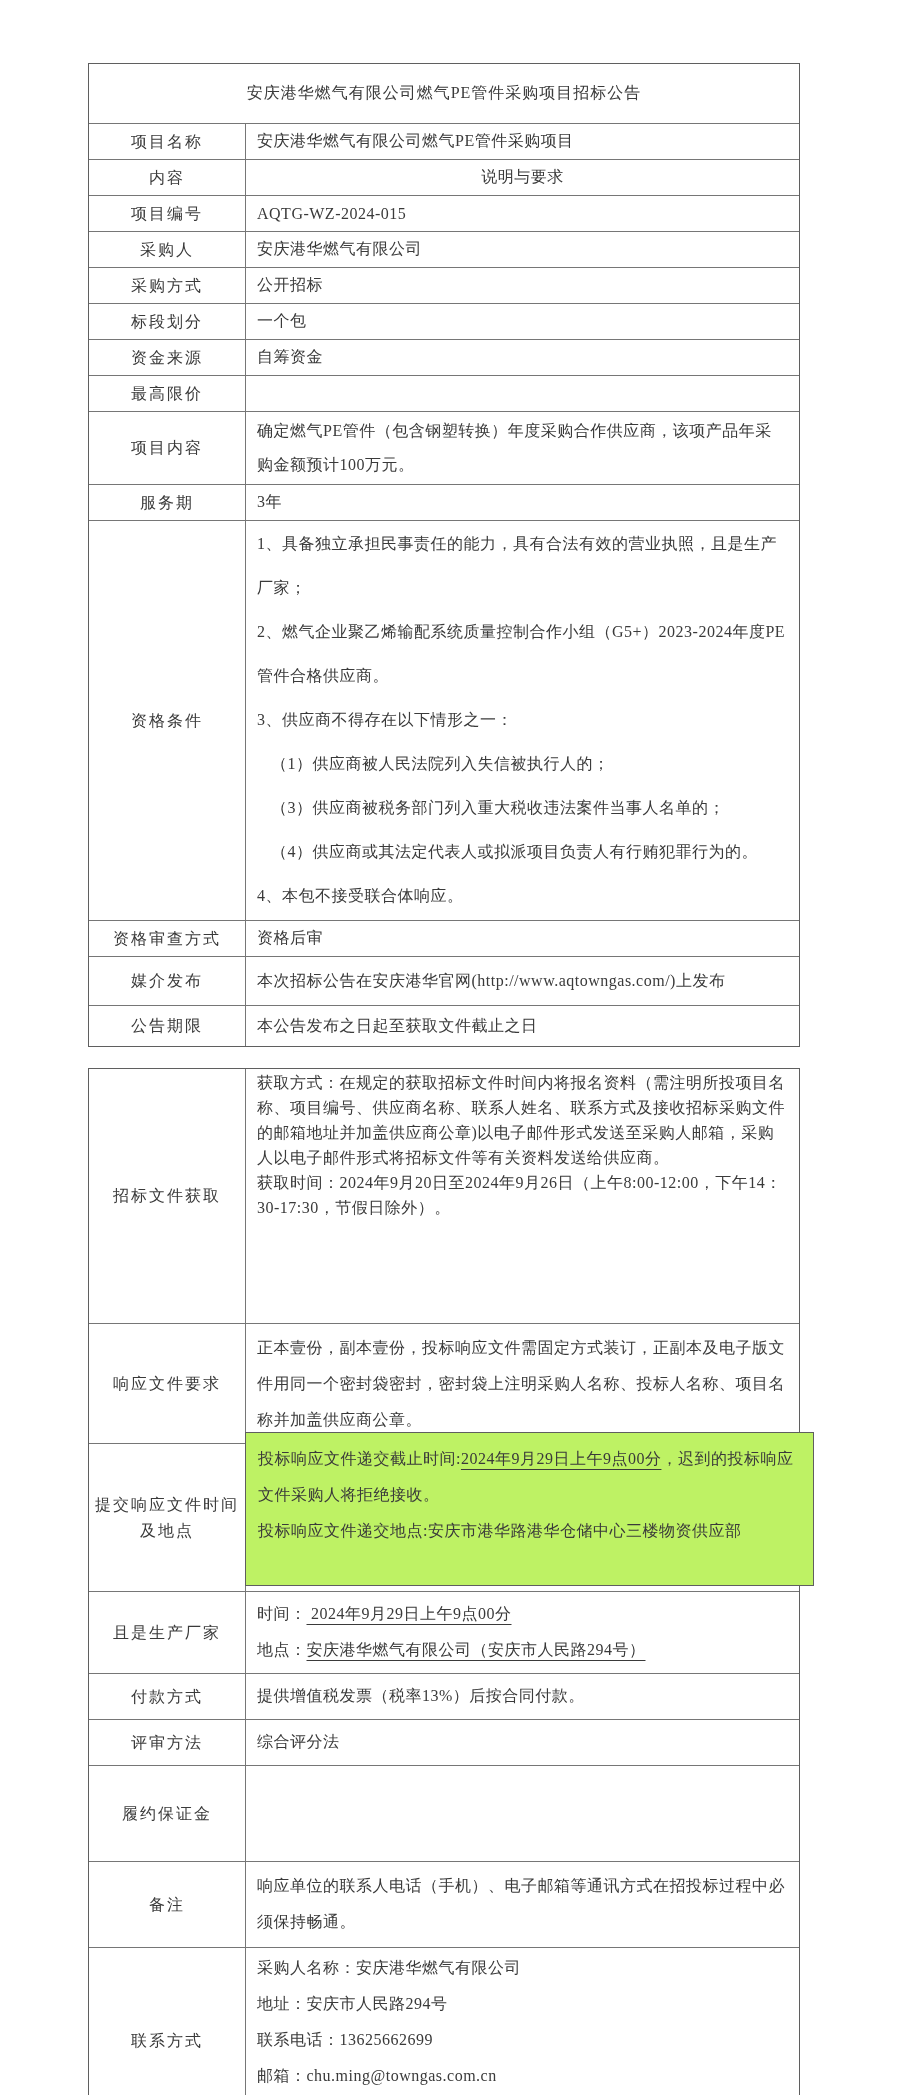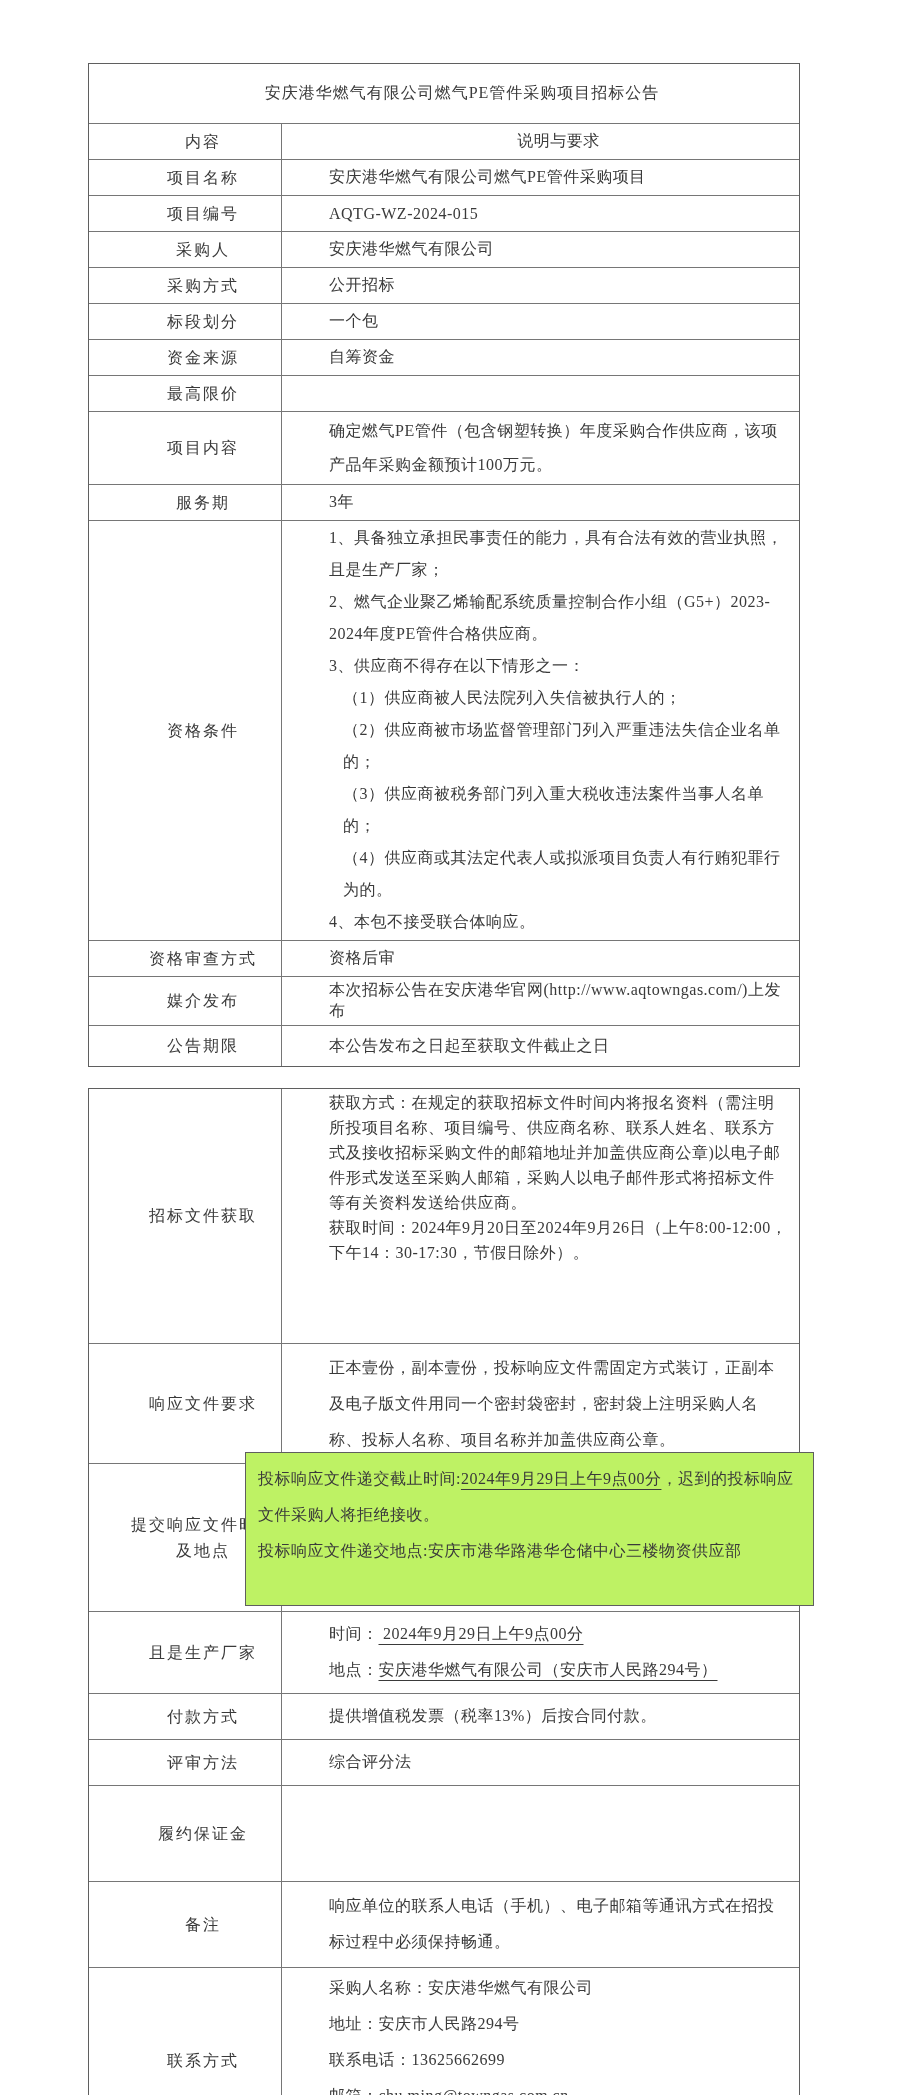--- a/index.html
+++ b/index.html
@@ -7,40 +7,40 @@
   body {
     width: 900px; height: 2095px; position: relative;
     font-family: "Liberation Serif", "DejaVu Serif", serif;
     color: #3a3a3a;
   }
   .doc { position: absolute; left: 88px; top: 63px; width: 712px; }
   .tbl { border: 1px solid #5f5f5f; background: #fff; }
   .tbl2 { margin-top: 21px; }
   .row { display: flex; border-bottom: 1px solid #767676; }
   .row:last-child { border-bottom: none; }
-  .cell { font-size: 16px; margin-left: 36px; }
+  .cell { font-size: 16px; }
   .label {
     width: 157px; flex: 0 0 157px; border-right: 1px solid #767676;
     display: flex; align-items: center; justify-content: center;
     text-align: center; letter-spacing: 2px; line-height: 1.6;
     padding: 2px 6px;
   }
   .value { flex: 1 1 auto; display: flex; align-items: center; padding: 2px 11px; letter-spacing: 0.5px; }
   .value.block { display: block; }
   .center { justify-content: center; text-align: center; }
 
   .h-title { min-height: 60px; }
   .h-title .cell { width: 100%; display: flex; align-items: center; justify-content: center; letter-spacing: 1px; }
   .h36 { min-height: 36px; }
   .h49 { min-height: 49px; }
   .h40 { min-height: 40px; }
   .h71 { min-height: 71px; }
   .h71 .value.block { padding-top: 2px; line-height: 34px; }
   .h359 { min-height: 359px; }
-  .h359 .value.block { padding-top: 1px; line-height: 32px; }
+  .h359 .value.block { padding-top: 1px; line-height: 44px; }
   .h255 { min-height: 255px; }
   .h255 .value.block { padding-top: 1px; line-height: 25px; }
   .h120 { min-height: 120px; }
   .h120 .value.block { padding-top: 6px; line-height: 36px; }
   .h148 { min-height: 148px; position: relative; }
   .h82  { min-height: 82px; }
   .h82 .value.block { padding-top: 4px; line-height: 36px; }
   .h46 { min-height: 46px; }
   .h96 { min-height: 96px; }
   .h96 .value.block { padding-top: 10px; line-height: 40px; }
@@ -71,27 +71,27 @@
 
 <div class="doc">
 
   <div class="tbl">
 
     <div class="row h-title">
       <div class="cell">安庆港华燃气有限公司燃气PE管件采购项目招标公告</div>
     </div>
 
     <div class="row h36">
+      <div class="cell label">项目名称</div>
+      <div class="cell value">安庆港华燃气有限公司燃气PE管件采购项目</div>
+    </div>
+
+    <div class="row h36">
       <div class="cell label">内容</div>
       <div class="cell value center">说明与要求</div>
-    </div>
-
-    <div class="row h36">
-      <div class="cell label">项目名称</div>
-      <div class="cell value">安庆港华燃气有限公司燃气PE管件采购项目</div>
     </div>
 
     <div class="row h36">
       <div class="cell label">项目编号</div>
       <div class="cell value">AQTG-WZ-2024-015</div>
     </div>
 
     <div class="row h36">
       <div class="cell label">采购人</div>
       <div class="cell value">安庆港华燃气有限公司</div>
@@ -127,21 +127,20 @@
       <div class="cell value">3年</div>
     </div>
 
     <div class="row h359">
       <div class="cell label">资格条件</div>
       <div class="cell value block">
         <div>1、具备独立承担民事责任的能力，具有合法有效的营业执照，且是生产厂家；</div>
         <div>2、燃气企业聚乙烯输配系统质量控制合作小组（G5+）2023-2024年度PE管件合格供应商。</div>
         <div>3、供应商不得存在以下情形之一：</div>
         <div class="indent">（1）供应商被人民法院列入失信被执行人的；</div>
-        <div class="indent">（2）供应商被市场监督管理部门列入严重违法失信企业名单的；</div>
         <div class="indent">（3）供应商被税务部门列入重大税收违法案件当事人名单的；</div>
         <div class="indent">（4）供应商或其法定代表人或拟派项目负责人有行贿犯罪行为的。</div>
         <div>4、本包不接受联合体响应。</div>
       </div>
     </div>
 
     <div class="row h36">
       <div class="cell label">资格审查方式</div>
       <div class="cell value">资格后审</div>
     </div>

